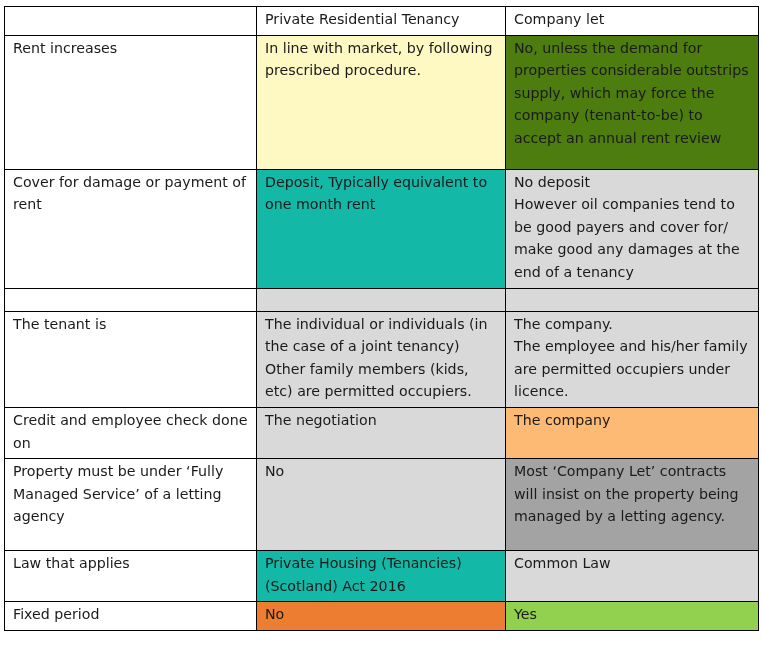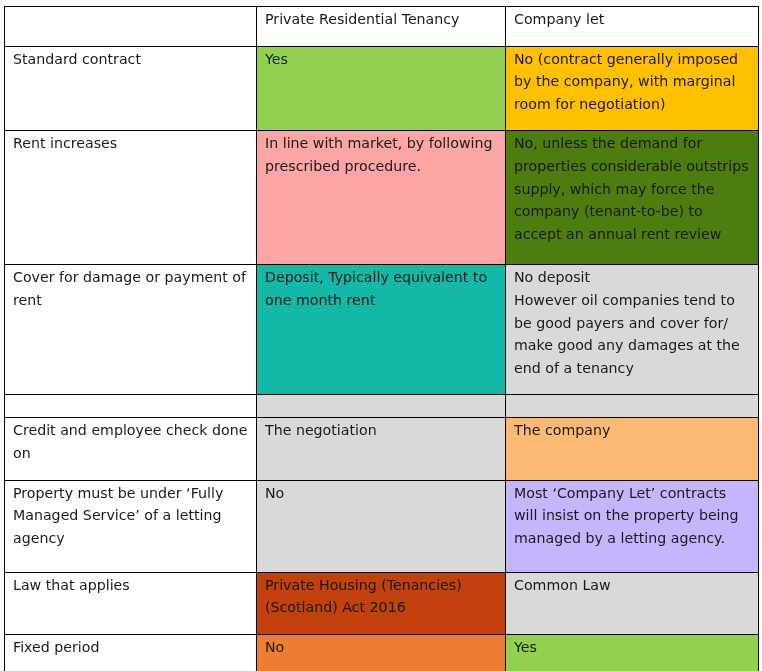--- a/index.html
+++ b/index.html
@@ -1,73 +1,75 @@
 <!DOCTYPE html>
 <html><head>
 <meta charset="utf-8">
 <style>
   html, body { margin: 0; padding: 0; background: #ffffff; }
   body { width: 762px; height: 671px; position: relative; overflow: hidden;
          font-family: "DejaVu Sans", "Liberation Sans", sans-serif; }
   table.cmp { position: absolute; left: 4px; top: 6px; border-collapse: collapse;
               width: 754px; table-layout: fixed; }
-  table.cmp td { border: 1.3px solid #000; vertical-align: top; padding: 1px 8px 15px 8px;
+  table.cmp td { border: 1.3px solid #000; vertical-align: top; padding: 1px 8px 4px 8px;
                  font-size: 14.2px; line-height: 22.6px; color: #1a1a1a; }
   col.c1 { width: 252px; } col.c2 { width: 249px; } col.c3 { width: 253px; }
   .ml { white-space: pre-line; margin-top: 23px; }
 </style>
 </head>
 <body>
 
 <table class="cmp">
   <colgroup>
       <col class="c1">
       <col class="c2">
       <col class="c3">
     </colgroup>
   <tbody>
       <tr style="height:24px">
     <td></td>
     <td>Private Residential Tenancy</td>
     <td>Company let</td>
   </tr>
-  <tr style="height:68px">
-    <td>Standard contract</td>
-    <td style="background:#92d050">Yes</td>
-    <td style="background:#ffc000">No (contract generally imposed by the company, with marginal room for negotiation)</td>
-  </tr>
   <tr style="height:134px">
     <td>Rent increases</td>
-    <td style="background:#fca5a5">In line with market, by following prescribed procedure.</td>
+    <td style="background:#fef9c3">In line with market, by following prescribed procedure.</td>
     <td style="background:#4d7c0f">No, unless the demand for properties considerable outstrips supply, which may force the company (tenant-to-be) to accept an annual rent review</td>
   </tr>
   <tr style="height:114px">
     <td>Cover for damage or payment of rent</td>
     <td style="background:#14b8a6">Deposit, Typically equivalent to one month rent</td>
     <td class="ml" style="background:#d9d9d9">No deposit
 However oil companies tend to be good payers and cover for/ make good any damages at the end of a tenancy</td>
   </tr>
   <tr style="height:23px">
     <td></td>
     <td style="background:#d9d9d9"></td>
     <td style="background:#d9d9d9"></td>
   </tr>
+  <tr style="height:91px">
+    <td>The tenant is</td>
+    <td class="ml" style="background:#d9d9d9">The individual or individuals (in the case of a joint tenancy)
+Other family members (kids, etc) are permitted occupiers.</td>
+    <td class="ml" style="background:#d9d9d9">The company.
+The employee and his/her family are permitted occupiers under licence.</td>
+  </tr>
   <tr style="height:45px">
     <td>Credit and employee check done on</td>
     <td style="background:#d9d9d9">The negotiation</td>
     <td style="background:#fdba74">The company</td>
   </tr>
   <tr style="height:92px">
     <td>Property must be under ‘Fully Managed Service’ of a letting agency</td>
     <td style="background:#d9d9d9">No</td>
-    <td style="background:#c4b5fd">Most ‘Company Let’ contracts will insist on the property being managed by a letting agency.</td>
+    <td style="background:#a3a3a3">Most ‘Company Let’ contracts will insist on the property being managed by a letting agency.</td>
   </tr>
   <tr style="height:44px">
     <td>Law that applies</td>
-    <td style="background:#c2410c">Private Housing (Tenancies) (Scotland) Act 2016</td>
+    <td style="background:#14b8a6">Private Housing (Tenancies) (Scotland) Act 2016</td>
     <td style="background:#d9d9d9">Common Law</td>
   </tr>
   <tr style="height:22px">
     <td>Fixed period</td>
     <td style="background:#ed7d31">No</td>
     <td style="background:#92d050">Yes</td>
   </tr>
 </tbody>
   </table>
 

